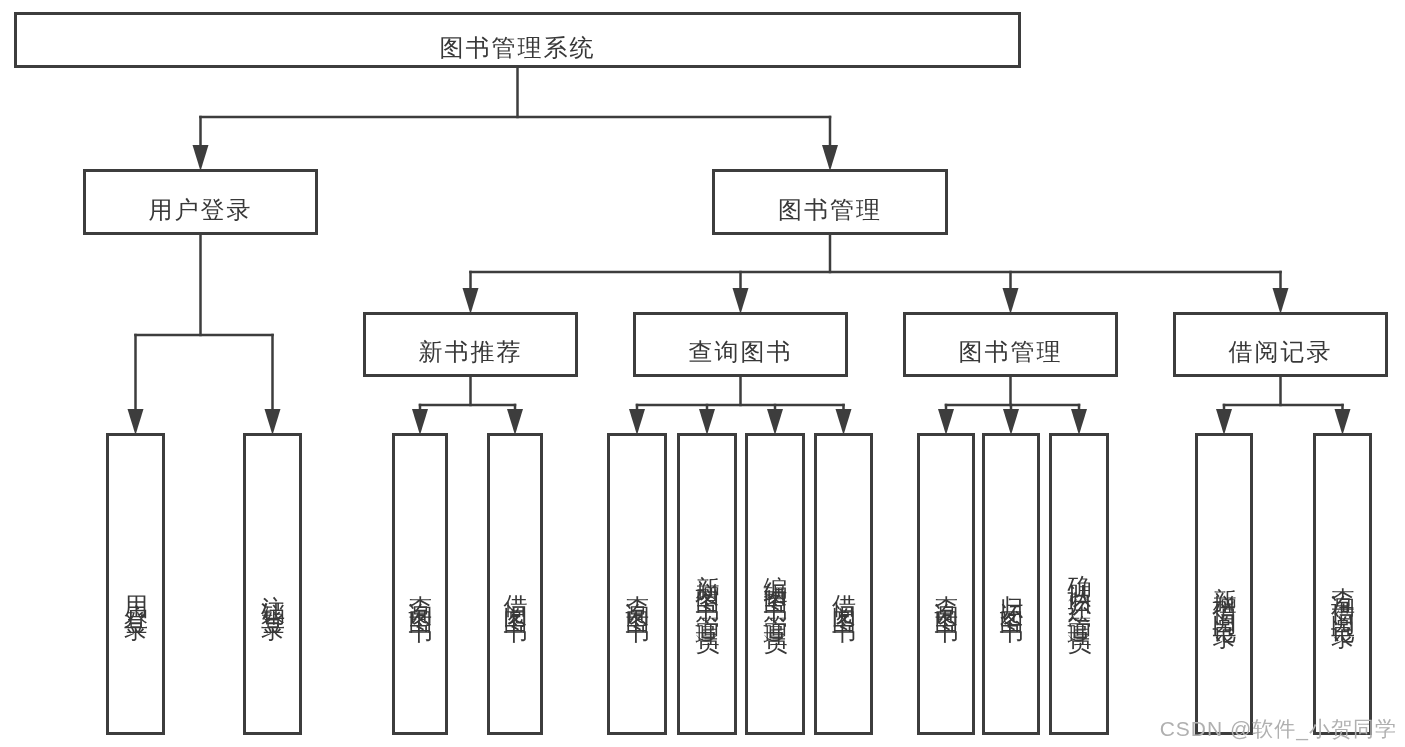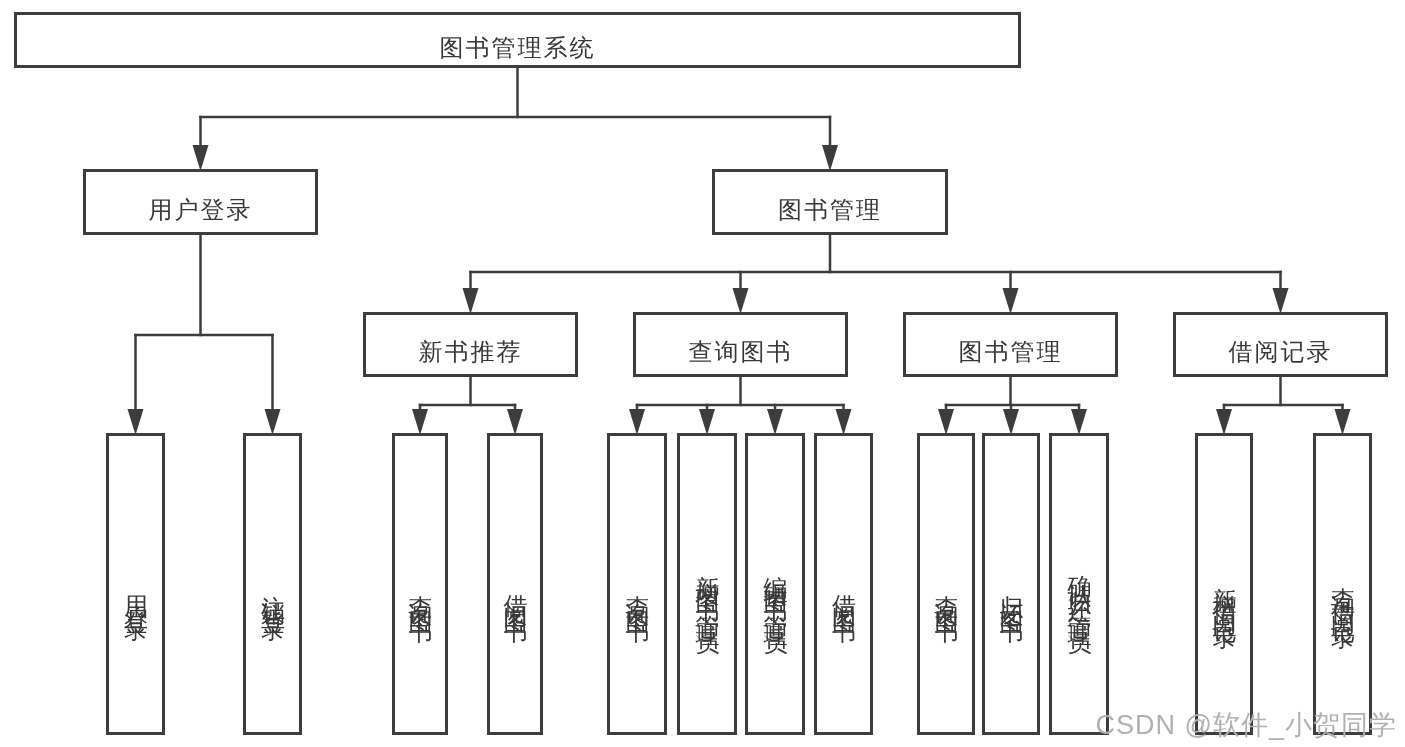--- a/index.html
+++ b/index.html
@@ -28,21 +28,21 @@
     font-size:24px;letter-spacing:2px;line-height:1.2;white-space:nowrap;margin-top:16px;
   }
   .node.vertical .label{
     writing-mode:vertical-rl;
     text-orientation:mixed;
     letter-spacing:8px;
     white-space:normal;
   }
   #watermark{
     position:absolute;right:8px;bottom:4px;z-index:2;
-    color:var(--wm);font-size:27px;letter-spacing:1px;white-space:nowrap;
+    color:var(--wm);font-size:21px;letter-spacing:1px;white-space:nowrap;
   }
 </style>
 </head>
 <body>
 
 <div id="canvas">
   <svg id="connectors" width="1405" height="747" viewBox="0 0 1405 747">
       <line x1="517.5" y1="68" x2="517.5" y2="117" stroke="var(--line)" stroke-width="2.5" stroke-linecap="square"></line>
       <line x1="200.5" y1="117" x2="830" y2="117" stroke="var(--line)" stroke-width="2.5" stroke-linecap="square"></line>
       <line x1="200.5" y1="117" x2="200.5" y2="147" stroke="var(--line)" stroke-width="2.5" stroke-linecap="square"></line>

